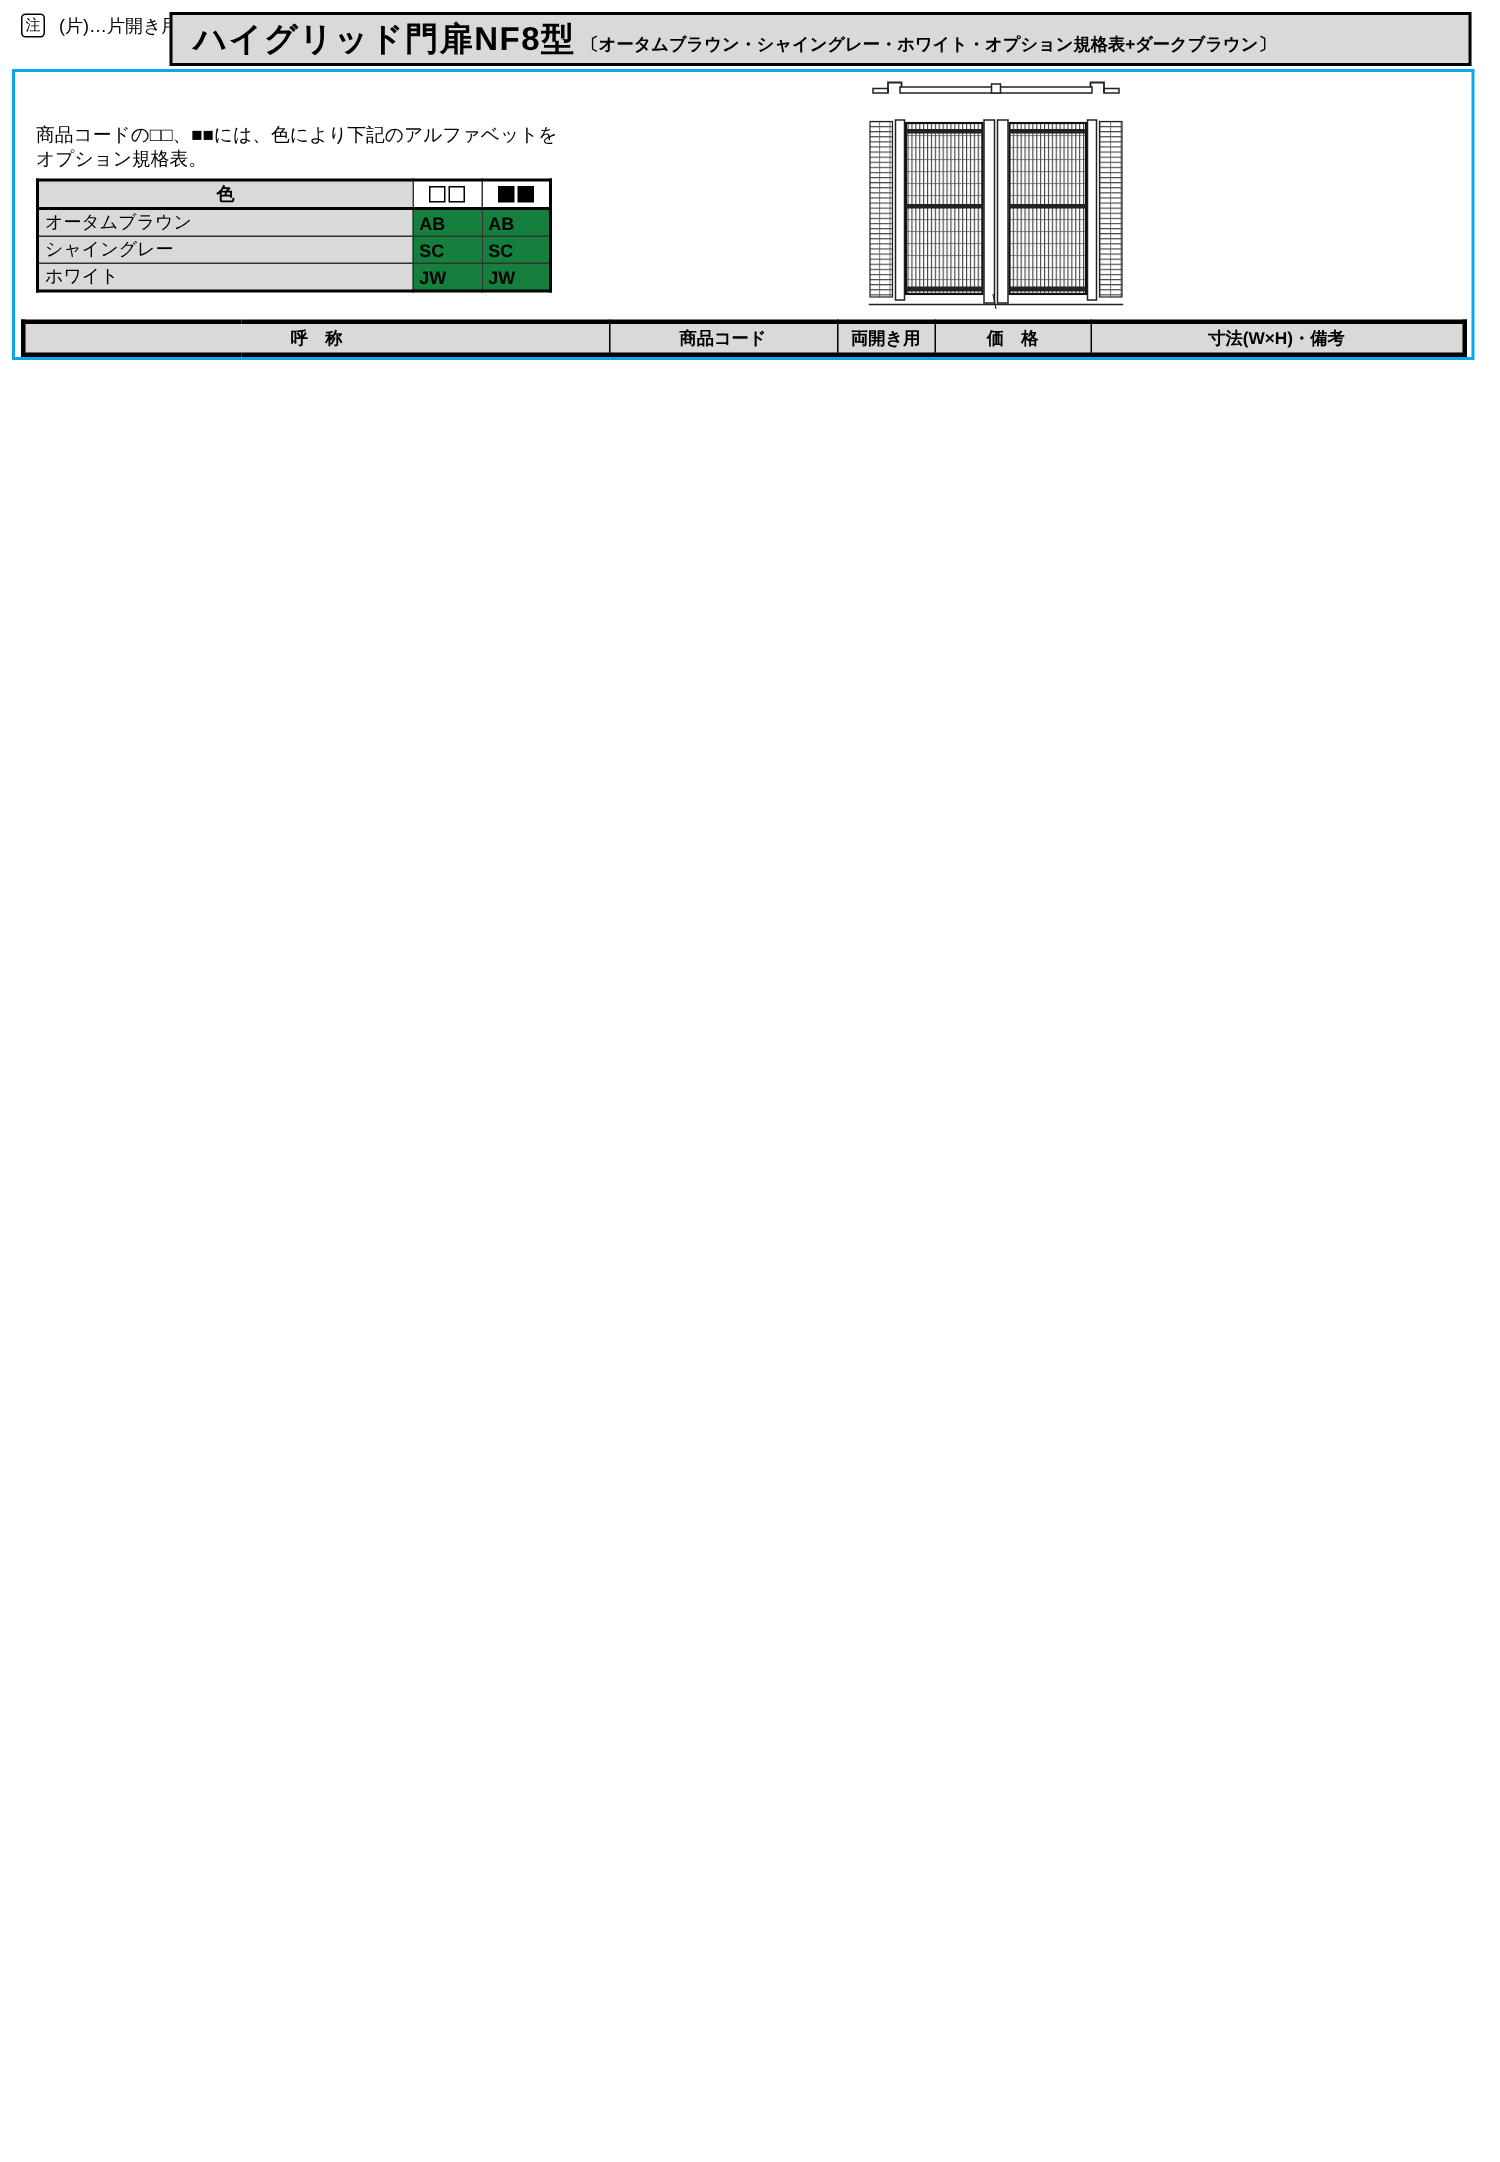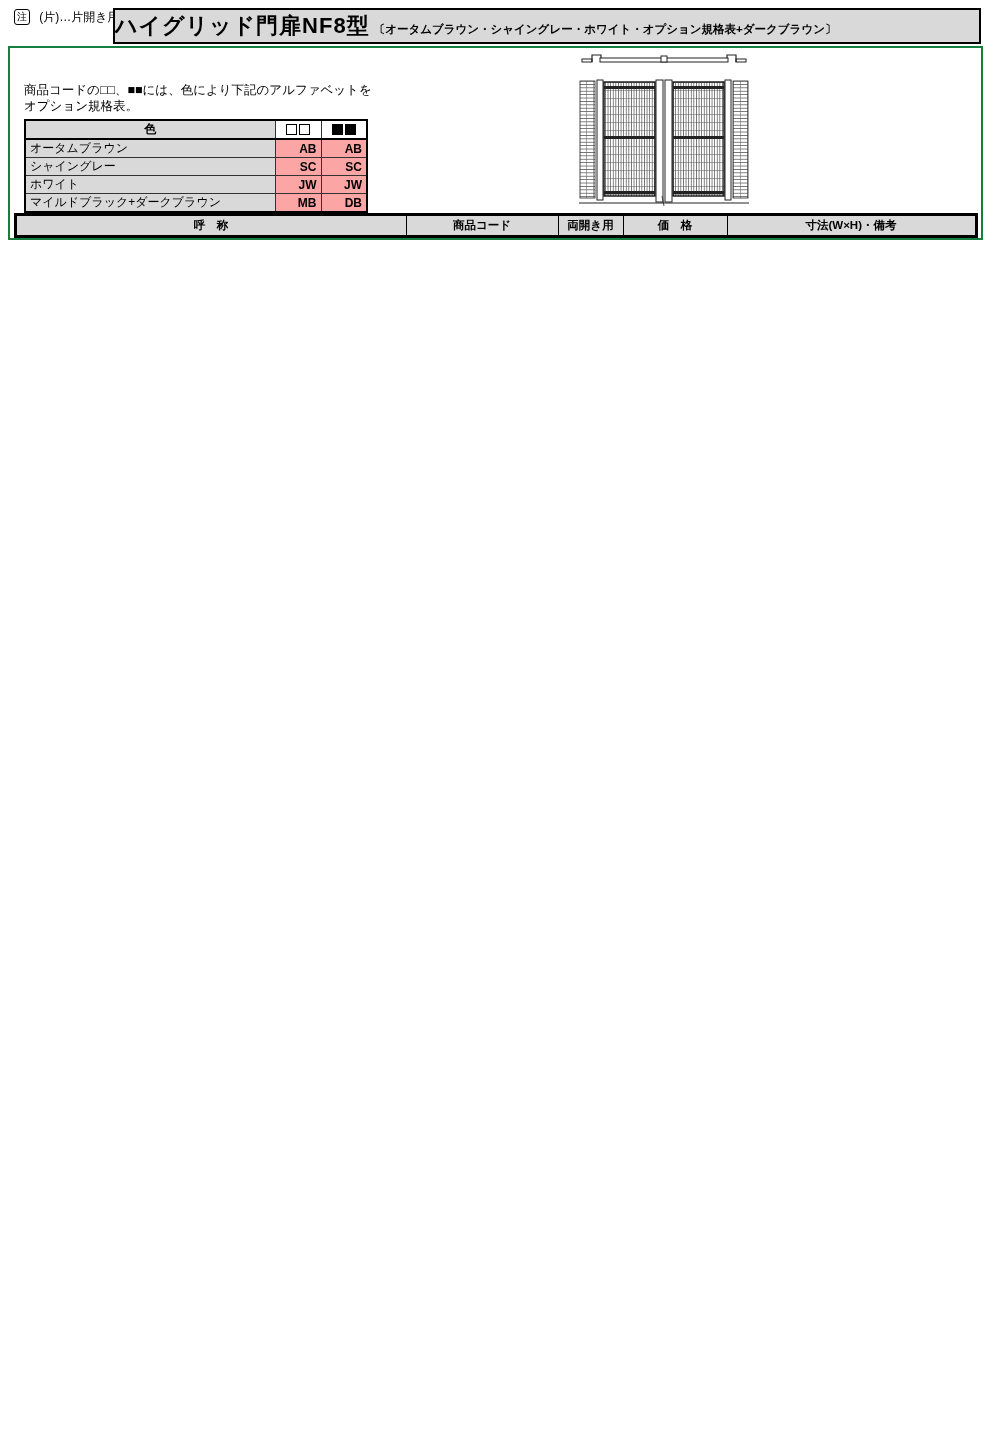--- a/index.html
+++ b/index.html
@@ -1,35 +1,35 @@
 <!DOCTYPE html>
 <html><head>
 <meta charset="utf-8">
 <style>
   html,body{margin:0;padding:0;background:#fff;}
   body{font-family:"Liberation Sans","DejaVu Sans",sans-serif;color:#000;width:1000px;}
   .page{position:relative;width:1000px;height:1441px;background:#fff;overflow:hidden;}
 
   
   .title-box{position:absolute;left:113px;top:8px;width:868px;height:36px;
-    background:#d9d9d9;border:2px solid #000;display:flex;align-items:center;box-sizing:border-box;}
+    background:#d9d9d9;border:2px solid #000;display:flex;align-items:center;padding-left:14px;box-sizing:border-box;}
   .title-main{font-size:22px;font-weight:bold;letter-spacing:1px;}
   .title-sub{font-size:11.5px;font-weight:bold;margin-left:4px;margin-top:6px;}
 
   
-  .content-box{position:absolute;left:8px;top:46px;width:975px;border:2px solid #15803d;background:#fff;box-sizing:border-box;}
+  .content-box{position:absolute;left:8px;top:46px;width:975px;border:2px solid #0ea5e9;background:#fff;box-sizing:border-box;}
   .top-area{position:relative;height:165px;}
   .color-note{position:absolute;left:14px;top:34px;font-size:12.5px;line-height:16px;}
   
   .color-table{position:absolute;left:14px;top:71px;border-collapse:collapse;table-layout:fixed;}
   .color-table th,.color-table td{border:1px solid #333;font-size:12px;padding:0 4px;height:16px;box-sizing:border-box;}
   .color-table .hdr{background:#d9d9d9;font-weight:bold;text-align:center;border-bottom:2px solid #000;}
   .color-table .sym{background:#fff;text-align:center;border-bottom:2px solid #000;}
   .color-table .cname{background:#d9d9d9;text-align:left;}
-  .color-table .ccode{background:#fca5a5;text-align:right;font-weight:bold;}
+  .color-table .ccode{background:#15803d;text-align:left;font-weight:bold;}
   .color-table{border:2px solid #000;}
 
   
   .sqh{display:inline-block;width:11px;height:11px;border:1.5px solid #000;vertical-align:-1px;margin:0 1px;box-sizing:border-box;}
   .sqhf{display:inline-block;width:11px;height:11px;background:#000;vertical-align:-1px;margin:0 1px;}
 
   .gate{position:absolute;left:569px;top:2px;}
 
   
   .main-table{border-collapse:collapse;table-layout:fixed;width:961px;margin:0 auto;border:3px solid #000;}
@@ -89,25 +89,20 @@
         <tr>
           <td class="cname">シャイングレー</td>
           <td class="ccode">SC</td>
           <td class="ccode">SC</td>
         </tr>
         <tr>
           <td class="cname">ホワイト</td>
           <td class="ccode">JW</td>
           <td class="ccode">JW</td>
         </tr>
-        <tr>
-          <td class="cname">マイルドブラック+ダークブラウン</td>
-          <td class="ccode">MB</td>
-          <td class="ccode">DB</td>
-        </tr>
       </tbody>
         </table>
 
       <svg class="gate" width="170" height="158" viewBox="0 0 170 158">
         <defs>
           <pattern id="pg" width="2.6" height="8" patternUnits="userSpaceOnUse">
             <rect width="2.6" height="8" fill="#fff"></rect>
             <line x1="0.4" y1="0" x2="0.4" y2="8" stroke="#333" stroke-width="0.7"></line>
             <line x1="0" y1="0.4" x2="2.6" y2="0.4" stroke="#555" stroke-width="0.5"></line>
           </pattern>

